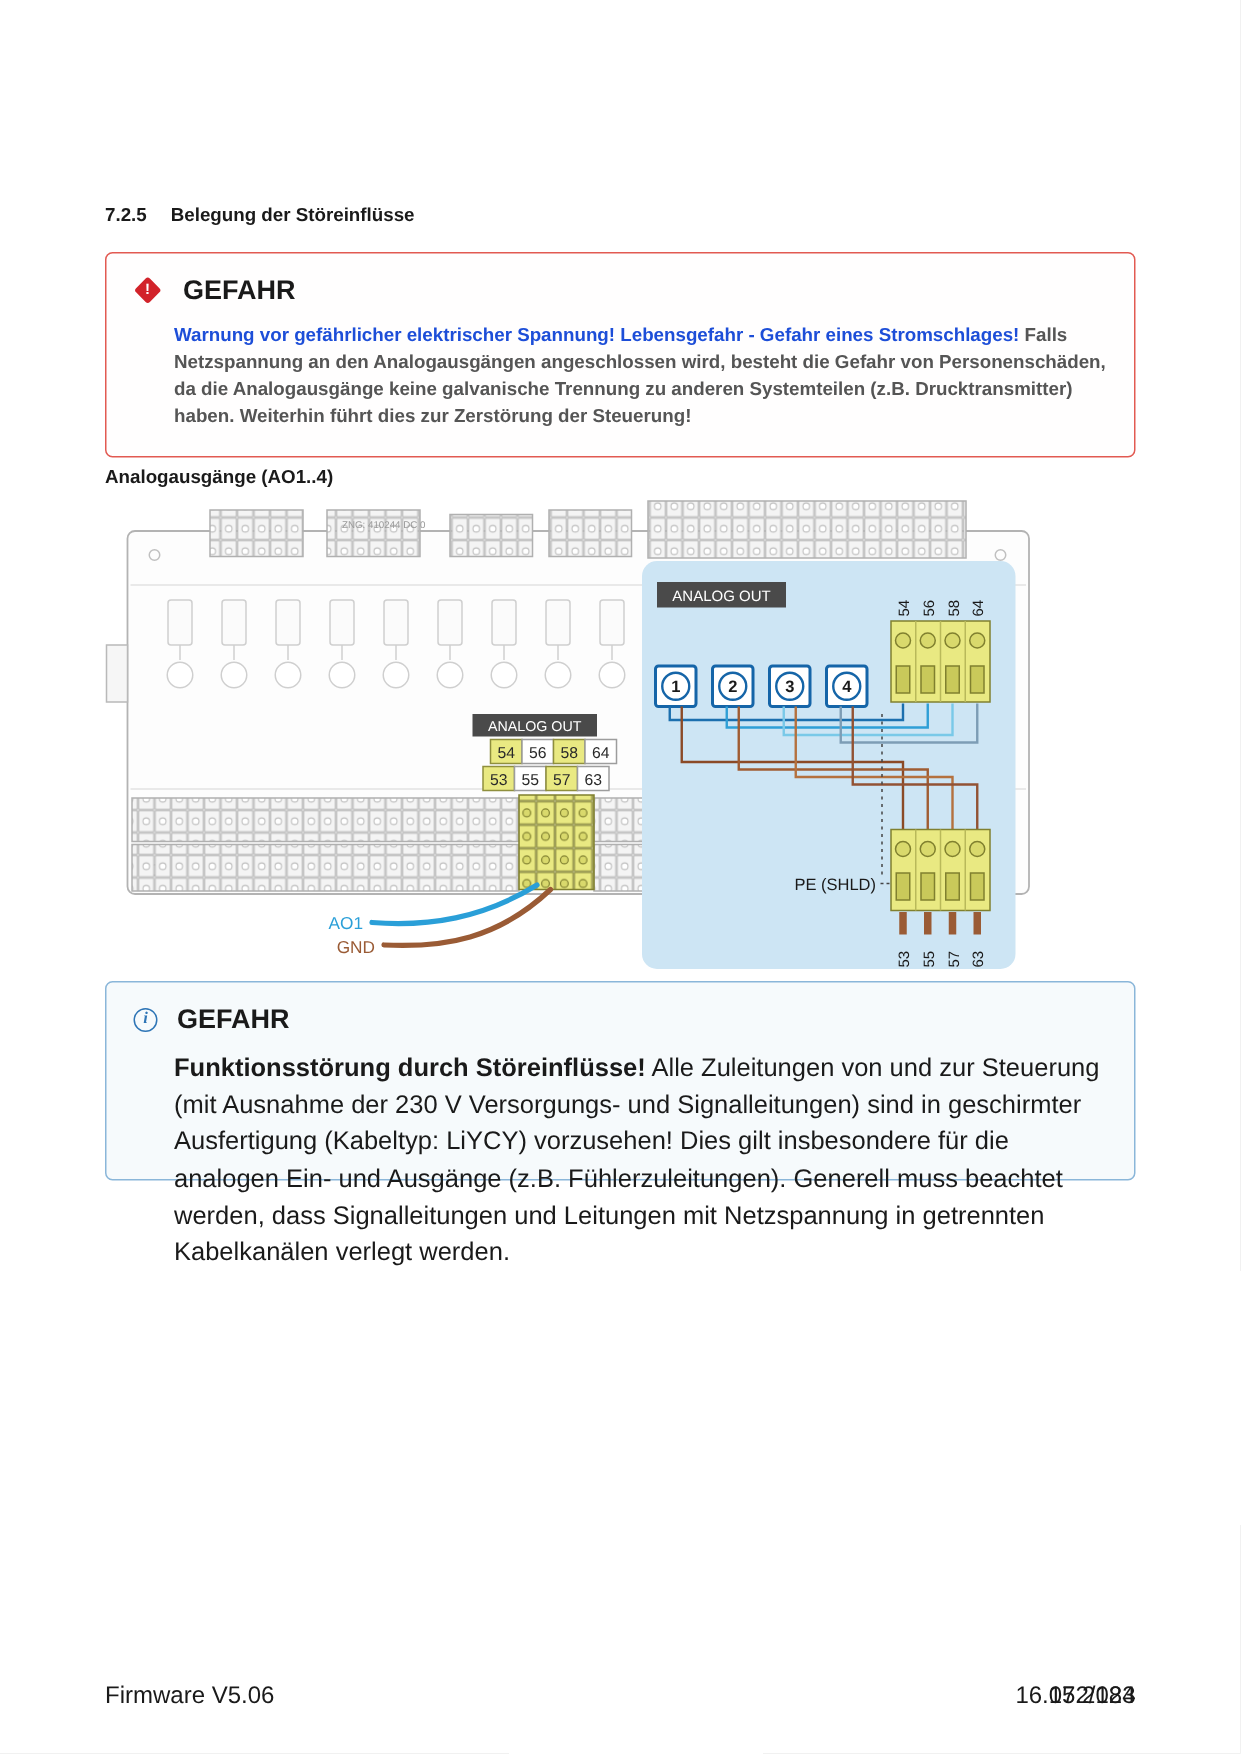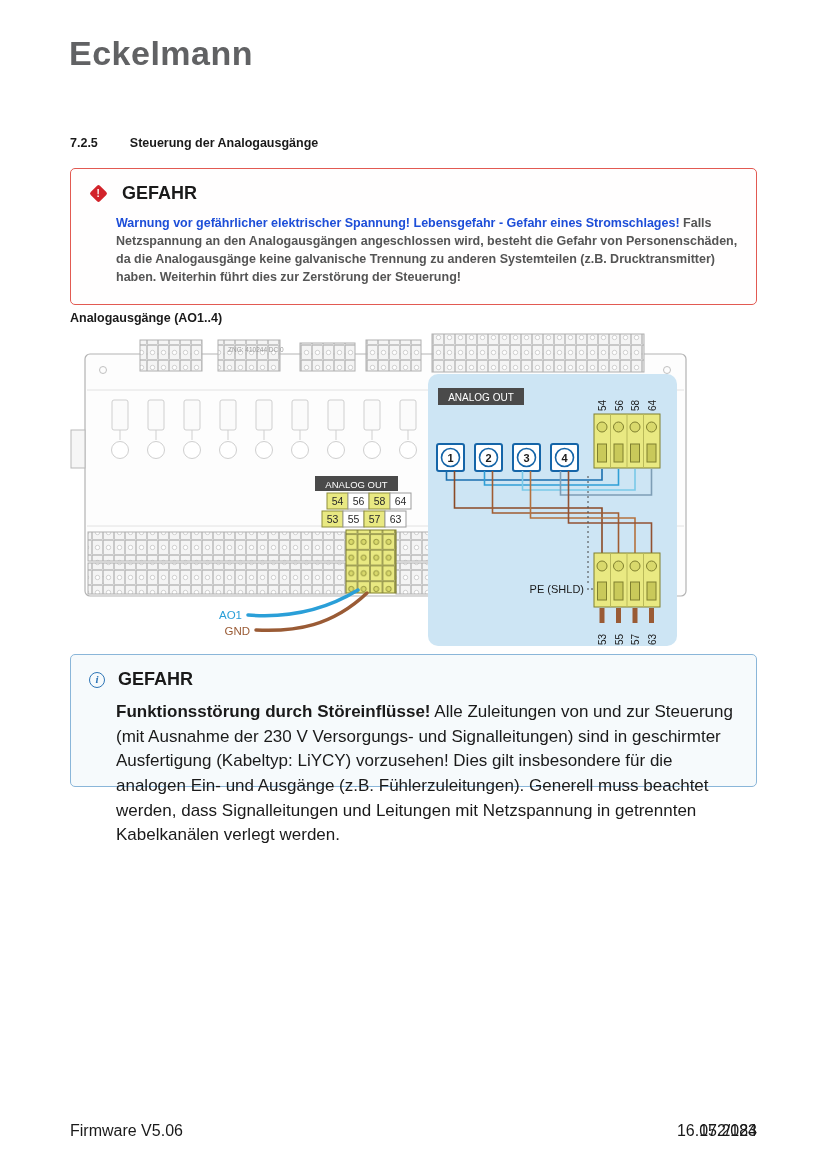--- a/index.html
+++ b/index.html
@@ -2,21 +2,21 @@
 <html><head>
 <meta charset="utf-8">
 <style>
   * { box-sizing: border-box; }
   html,body { margin:0; padding:0; background:#e8e8e8; }
   body { font-family:"Liberation Sans", sans-serif; }
   .page { position:relative; width:827px; height:1169px; background:#ffffff; overflow:hidden; margin:0 auto; }
 
   .logo { position:absolute; left:69px; top:34px; font-size:34px; font-weight:700; color:#616264; letter-spacing:0.5px; }
 
-  .section-heading { position:absolute; left:70px; top:136px; font-size:12.5px; font-weight:700; color:#1a1a1a; display:flex; gap:32px; }
+  .section-heading { position:absolute; left:70px; top:136px; font-size:12.5px; font-weight:700; color:#1a1a1a; display:flex; gap:16px; }
 
   .box { position:absolute; left:70px; width:687px; border-radius:5px; padding:14px 18px 14px 18px; }
   .box.danger { top:168px; border:1.3px solid #e25a52; background:#fffefe; height:137px; }
   .box.notice { top:654px; border:1.3px solid #8ab6d9; background:#f6fafc; height:133px; }
   .box-header { display:flex; align-items:center; gap:13px; }
   .box-title { font-size:18px; font-weight:700; color:#1a1a1a; }
 
   .diamond-icon { width:13px; height:13px; background:#d2232a; transform:rotate(45deg); display:flex; align-items:center; justify-content:center; margin:2px 4px 2px 3px; border-radius:2px; flex:0 0 auto; }
   .diamond-icon .excl { transform:rotate(-45deg); color:#ffffff; font-weight:700; font-size:10px; line-height:1; }
 
@@ -31,25 +31,24 @@
 
   .footer { position:absolute; left:70px; right:70px; top:1122px; font-size:16px; color:#1a1a1a; display:flex; }
   .footer-center { position:absolute; left:0; right:0; text-align:right; }
   .footer-right { margin-left:auto; }
 </style>
 </head>
 <body>
 
 <div class="page">
 
-  <div class="logo">Eckelmann</div>
 
   <div class="section-heading">
     <span>7.2.5</span>
-    <span>Steuerung der Analogausgänge</span>
+    <span>Belegung der Störeinflüsse</span>
   </div>
 
   <div class="box danger">
     <div class="box-header">
       <span class="diamond-icon">
           <span class="excl">!</span>
         </span>
       <span class="box-title">GEFAHR</span>
     </div>
     <p class="danger-text">

